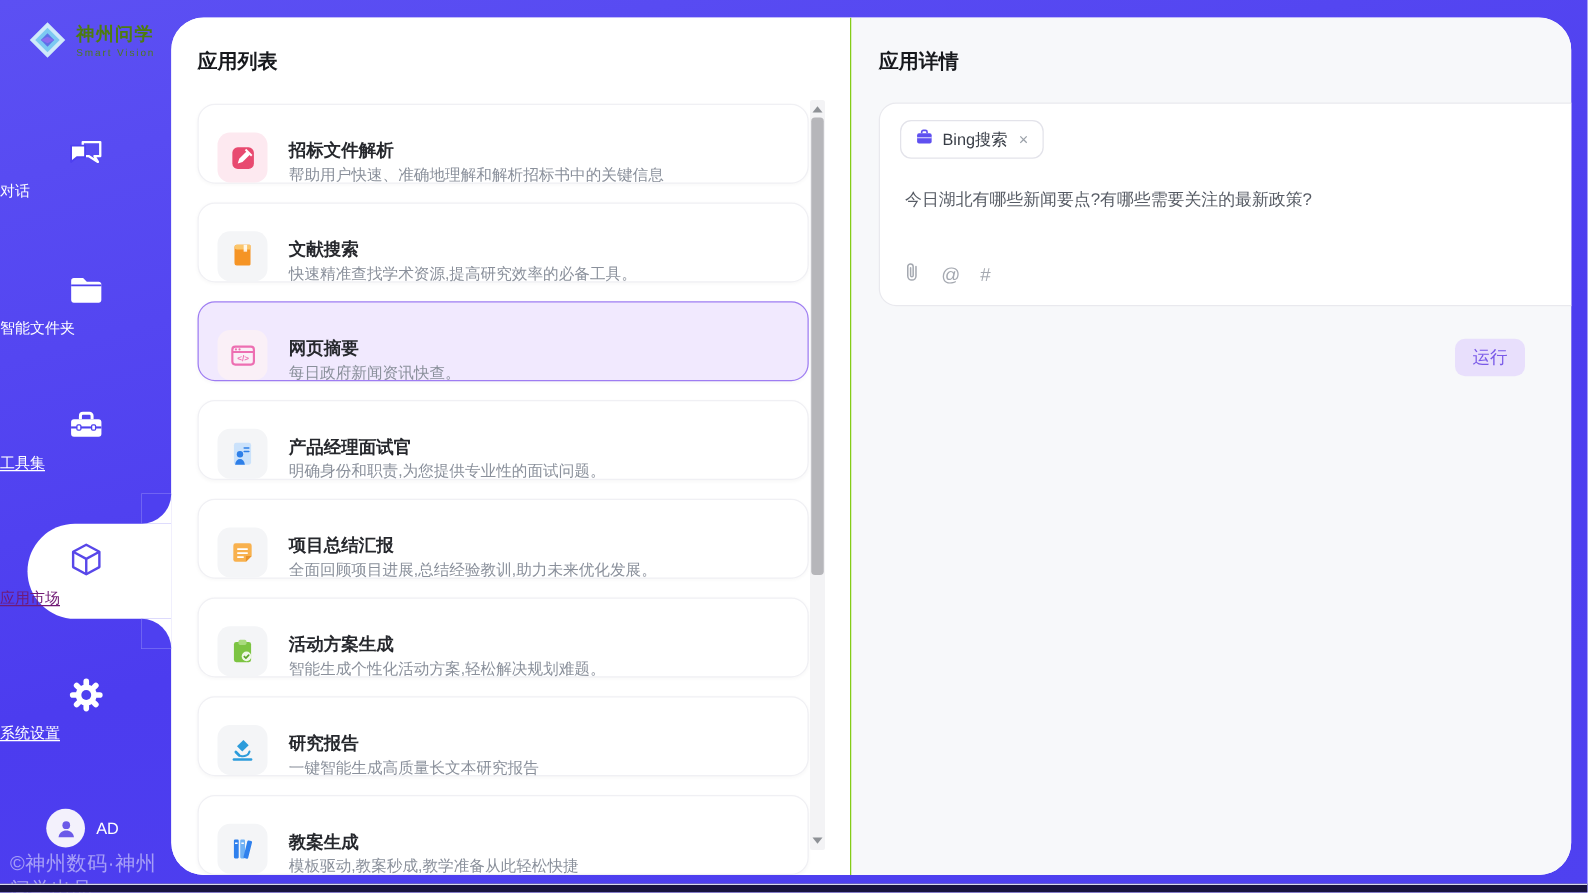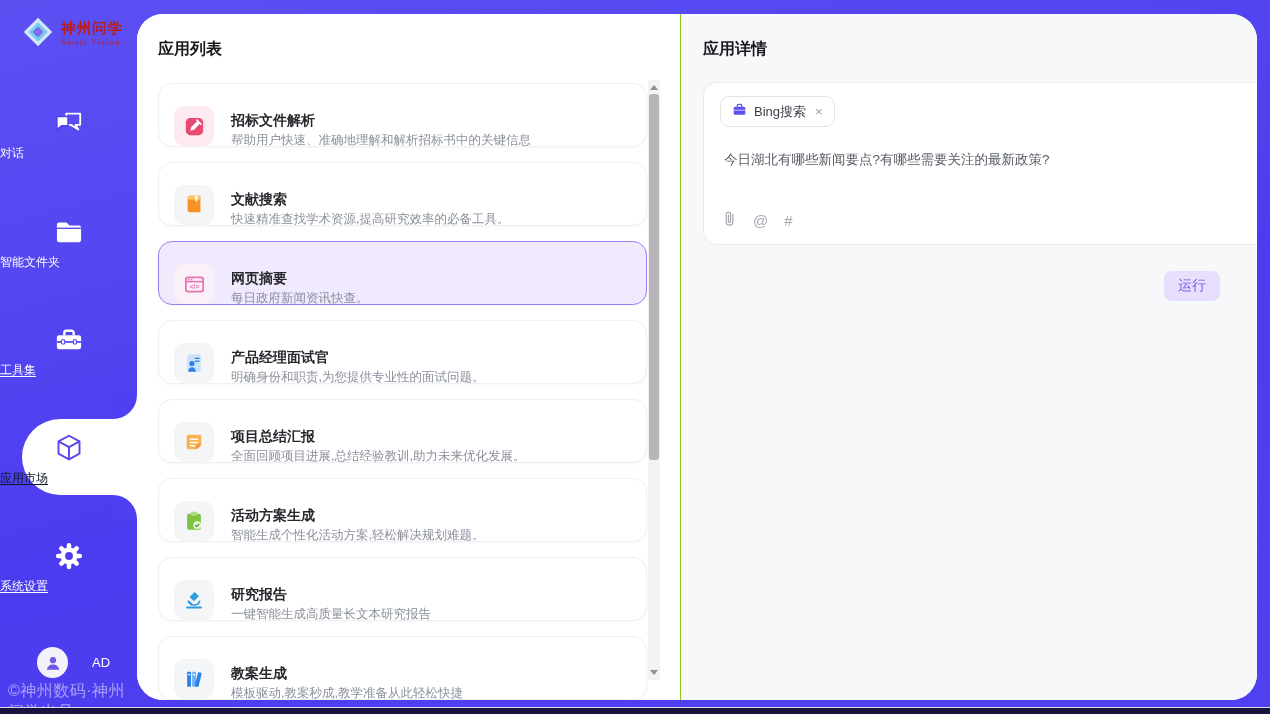--- a/index.html
+++ b/index.html
@@ -10,40 +10,40 @@
     background:linear-gradient(165deg,#5C50F3 0%,#4C3CEF 55%,#4F41F0 100%);
   }
 
   
   .bottom-strip { position:absolute; left:0; right:0; bottom:0; height:7px;
     background:#18133F; border-top:1px solid #D8D9EC; z-index:50; }
 
   
   .sidebar { position:absolute; left:0; top:0; width:137px; height:714px; z-index:5; }
   .logo { position:absolute; left:22px; top:16px; display:flex; align-items:center; gap:7px; }
-  .logo-text-wrap { color:#b91c1c; line-height:1.1;font-family:Liberation Serif, serif; }
+  .logo-text-wrap { color:#4d7c0f; line-height:1.1; }
   .logo-title { font-size:14.5px; font-weight:bold; letter-spacing:1px; }
   .logo-sub { font-size:8px; letter-spacing:1.5px; margin-top:2px; opacity:.95; }
 
   .nav-item { position:absolute; left:0; width:137px; text-align:left; color:#fff; cursor:pointer; z-index:6; }
   .nav-item .nav-ic { height:30px; display:flex; align-items:center; justify-content:center; }
   .nav-item .nav-label { font-size:12px; margin-top:7px; display:inline-block; }
   .nav-label.u { text-decoration:underline; text-underline-offset:2px; }
-  .nav-item.selected { color:#0f172a; }
+  .nav-item.selected { color:#701a75; }
 
   
   .pill { position:absolute; left:22px; top:419px; width:115px; height:76px;
     background:#fff; border-radius:38px 0 0 38px; z-index:4; }
   .fillet { position:absolute; left:113px; width:24px; height:24px; background:#fff; z-index:4; }
   .fillet.top { top:395px; }
   .fillet.top::after { content:""; position:absolute; inset:0; background:#4E40F0; border-bottom-right-radius:100%; }
   .fillet.bottom { top:495px; }
   .fillet.bottom::after { content:""; position:absolute; inset:0; background:#4E40F0; border-top-right-radius:100%; }
 
-  .user-row { position:absolute; left:37px; top:647px; display:flex; align-items:center; gap:24px; z-index:6; }
+  .user-row { position:absolute; left:37px; top:647px; display:flex; align-items:center; gap:9px; z-index:6; }
   .avatar-circle { width:31px; height:31px; border-radius:50%; background:#F3F1FC;
     display:flex; align-items:center; justify-content:center; }
   .user-name { color:#fff; font-size:13px; }
   .footer-credit { position:absolute; left:8px; top:681px; font-size:16px;
     color:rgba(255,255,255,.5); z-index:6; letter-spacing:.5px; }
 
   
   .shell { position:absolute; left:137px; top:14px; width:1120px; height:686px;
     background:#fff; border-radius:26px; display:flex; overflow:hidden; z-index:3; }
 

